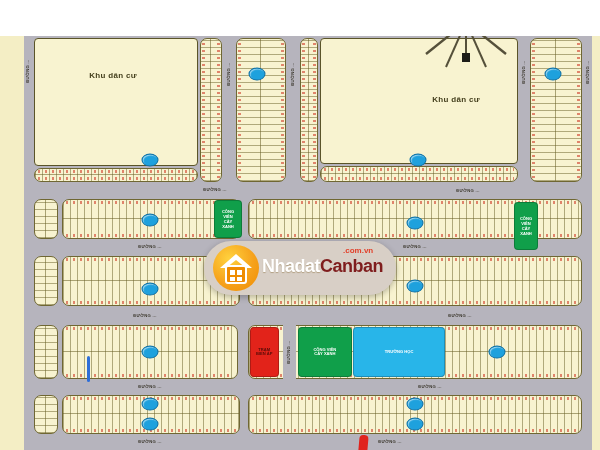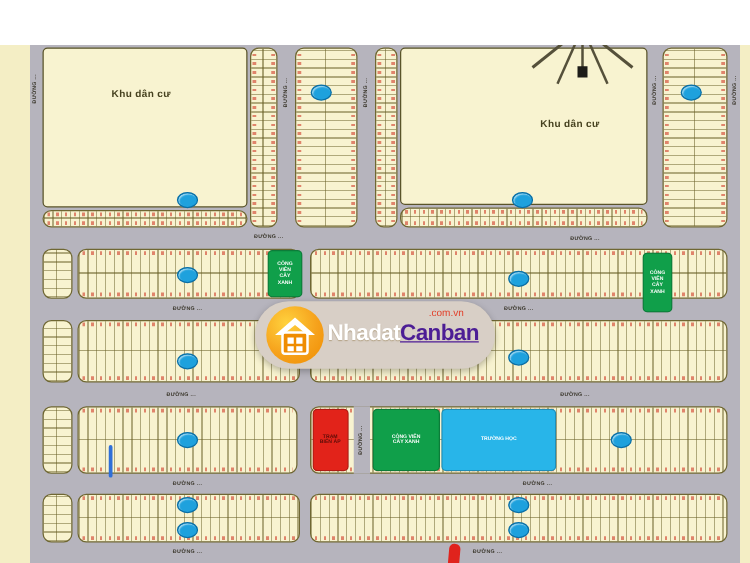--- a/index.html
+++ b/index.html
@@ -56,22 +56,22 @@
   .marker-blue{position:absolute;left:87px;top:320px;width:3px;height:26px;background:#2f6fd8;border-radius:2px;z-index:4;}
   .marker-red{position:absolute;left:358px;top:399px;width:9px;height:39px;background:#e0231d;border-radius:4px;transform:rotate(5deg);z-index:7;}
 
   
   .wm{position:absolute;left:204px;top:205px;width:192px;height:54px;background:#d8cfc6;
     border-radius:27px;box-shadow:0 2px 6px rgba(0,0,0,.28);z-index:20;}
   .wm-circle{position:absolute;left:9px;top:4px;width:46px;height:46px;border-radius:50%;
     background:radial-gradient(circle at 35% 30%, #ffd23e, #f6a21c 55%, #ef8c00);}
   .wm-name{position:absolute;left:58px;top:15px;font-size:18px;font-weight:bold;letter-spacing:-.5px;white-space:nowrap;}
   .wm-name .w1{color:#ffffff;text-shadow:0 1px 1px rgba(120,90,30,.4);}
-  .wm-name .w2{color:#4c1d95;text-decoration:underline;}
-  .wm-domain{position:absolute;left:139px;top:5px;font-size:8px;font-weight:normal;color:#e2402a;}
+  .wm-name .w2{color:#7f1d1d;}
+  .wm-domain{position:absolute;left:139px;top:5px;font-size:8px;font-weight:bold;color:#e2402a;}
 </style>
 </head>
 <body>
 
 <div id="stage">
 
   <div class="roadbase"></div>
 
   <div class="blk big" style="left:34px;top:2px;width:164px;height:128px;">
     <div class="bigLabel" style="left:78px;top:36px;">Khu dân cư</div>

